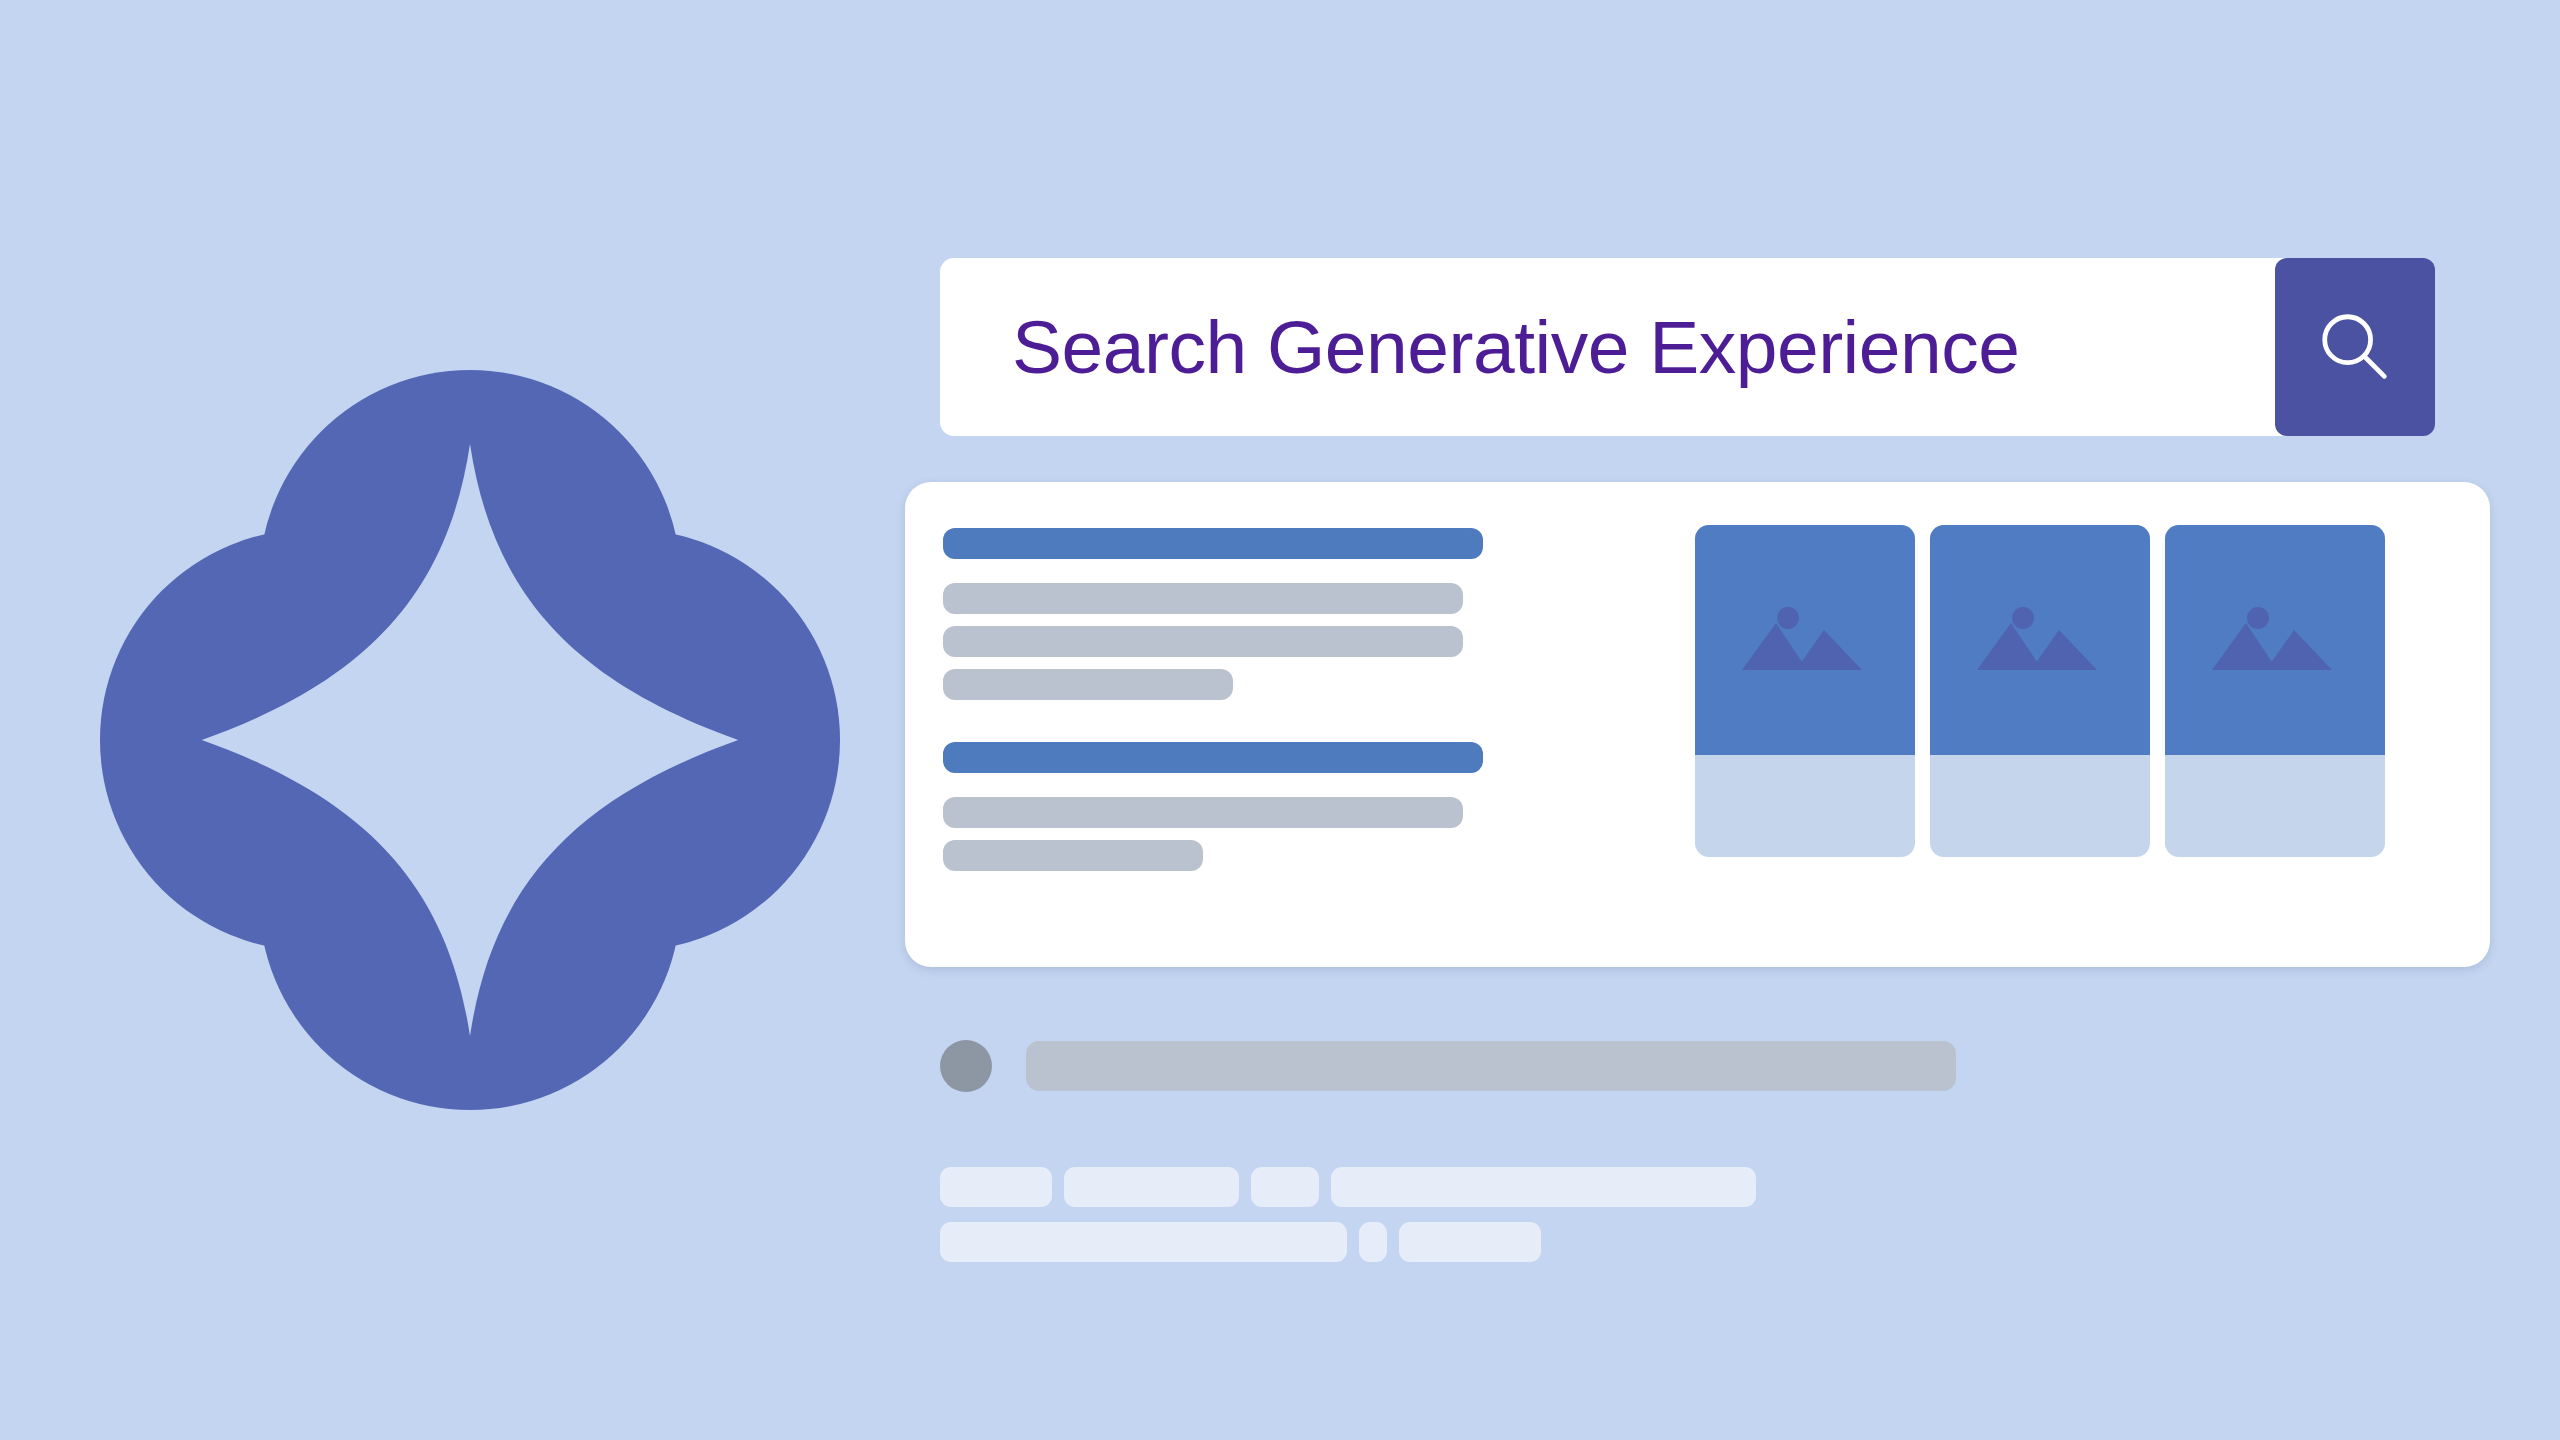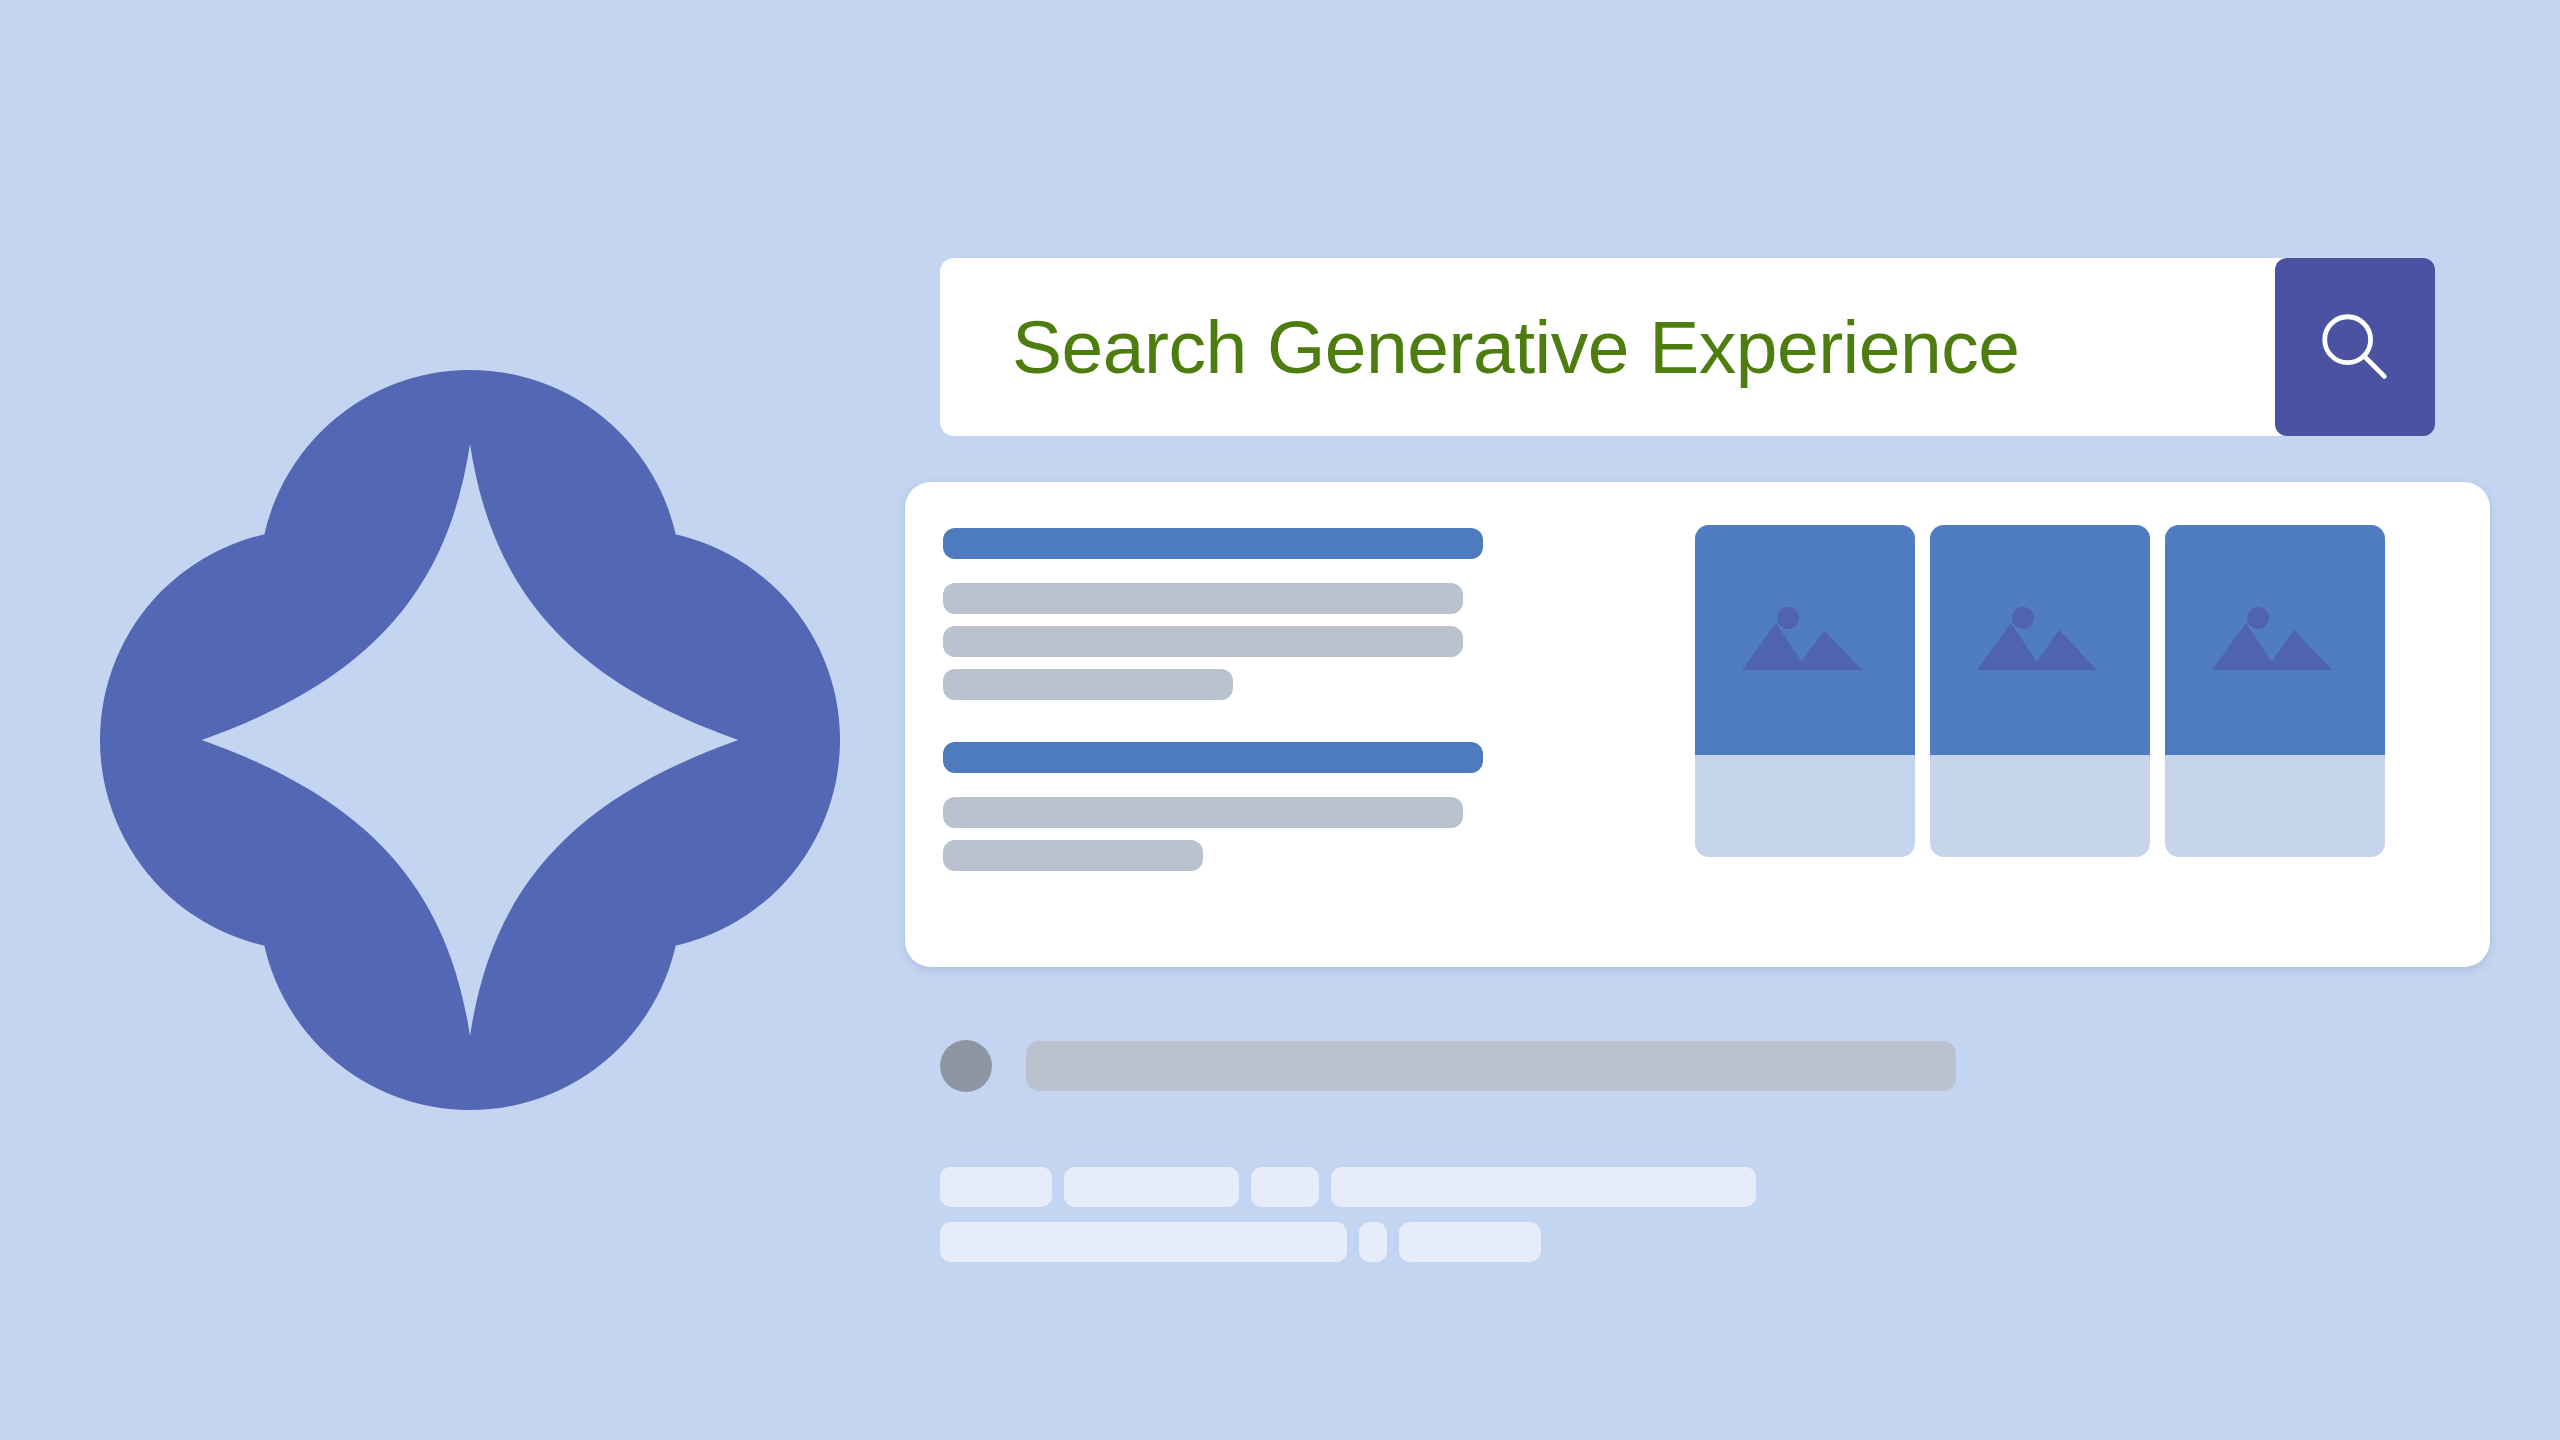--- a/index.html
+++ b/index.html
@@ -51,21 +51,21 @@
     height: 178px;
     background: #ffffff;
     border-radius: 14px 0 0 14px;
     box-sizing: border-box;
     display: flex;
     align-items: center;
     padding-left: 72px;
   }
   .search-text {
     font-size: 75px;
-    color: #4d7c0f;
+    color: #4c1d95;
     letter-spacing: -0.5px;
     white-space: nowrap;
     line-height: 1;
   }
   .search-button {
     position: absolute;
     left: 1335px;
     top: 0;
     width: 160px;
     height: 178px;

